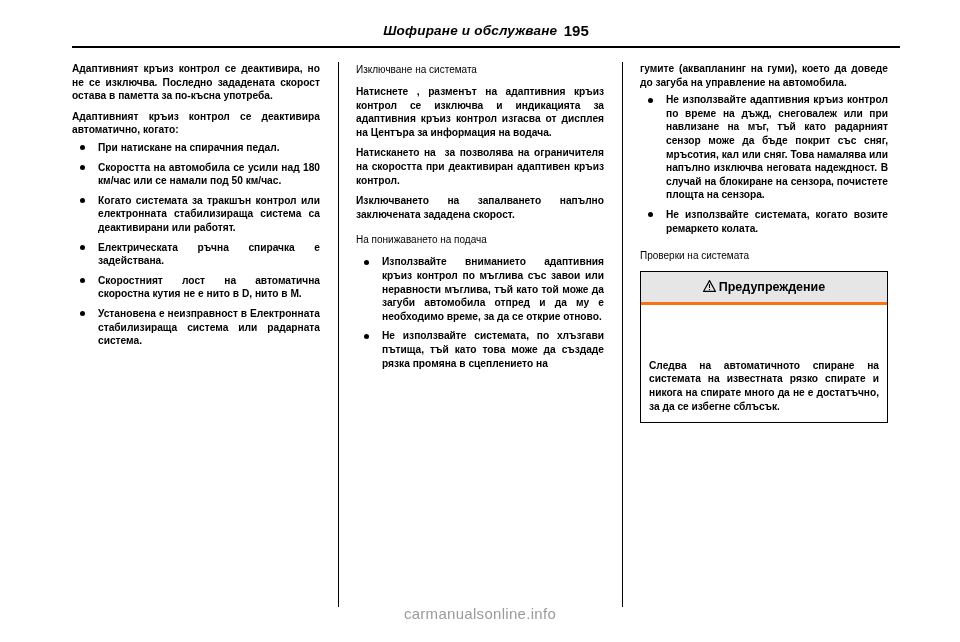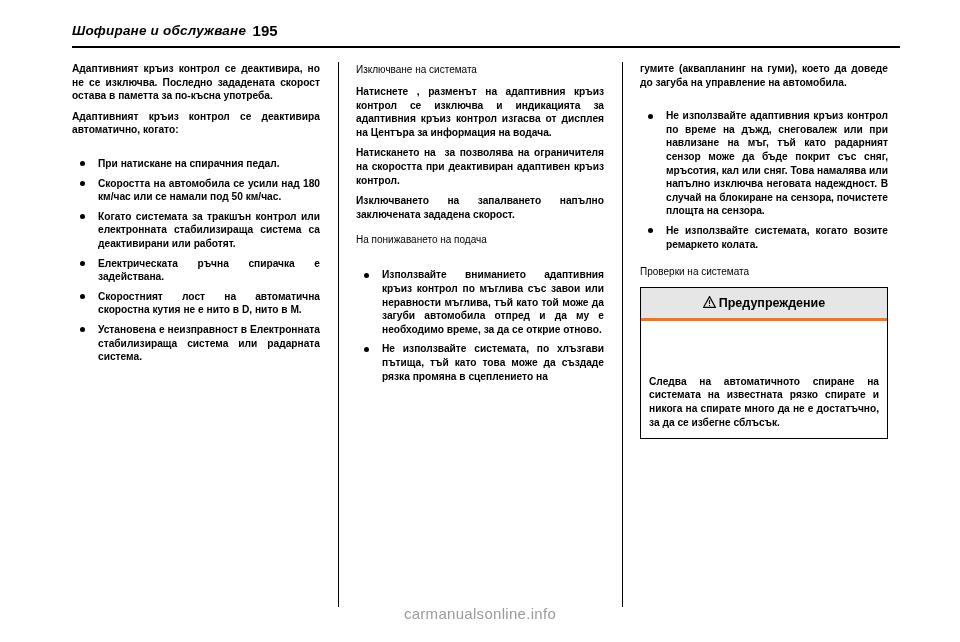--- a/index.html
+++ b/index.html
@@ -20,21 +20,21 @@
     height: 642px;
     box-sizing: border-box;
   }
   
   .header {
     position: absolute;
     top: 22px;
     left: 72px;
     right: 60px;
     height: 26px;
-    text-align: left;
+    text-align: center;
   }
   .header-line {
     position: absolute;
     left: 0;
     right: 0;
     bottom: 0;
     height: 2px;
     background: #000;
   }
   .header-title {
@@ -92,21 +92,21 @@
 
   .h2 {
     font-size: 10px;
     font-weight: normal;
     margin: 0 0 7px 0;
     line-height: 16px;
   }
 
   ul.bullets {
     list-style: none;
-    margin: 20px 0 4px 0;
+    margin: 4px 0 4px 0;
     padding: 0;
   }
   ul.bullets li {
     position: relative;
     padding-left: 26px;
     margin-bottom: 6px;
     text-align: justify;
   }
   ul.bullets li:before {
     content: "";

